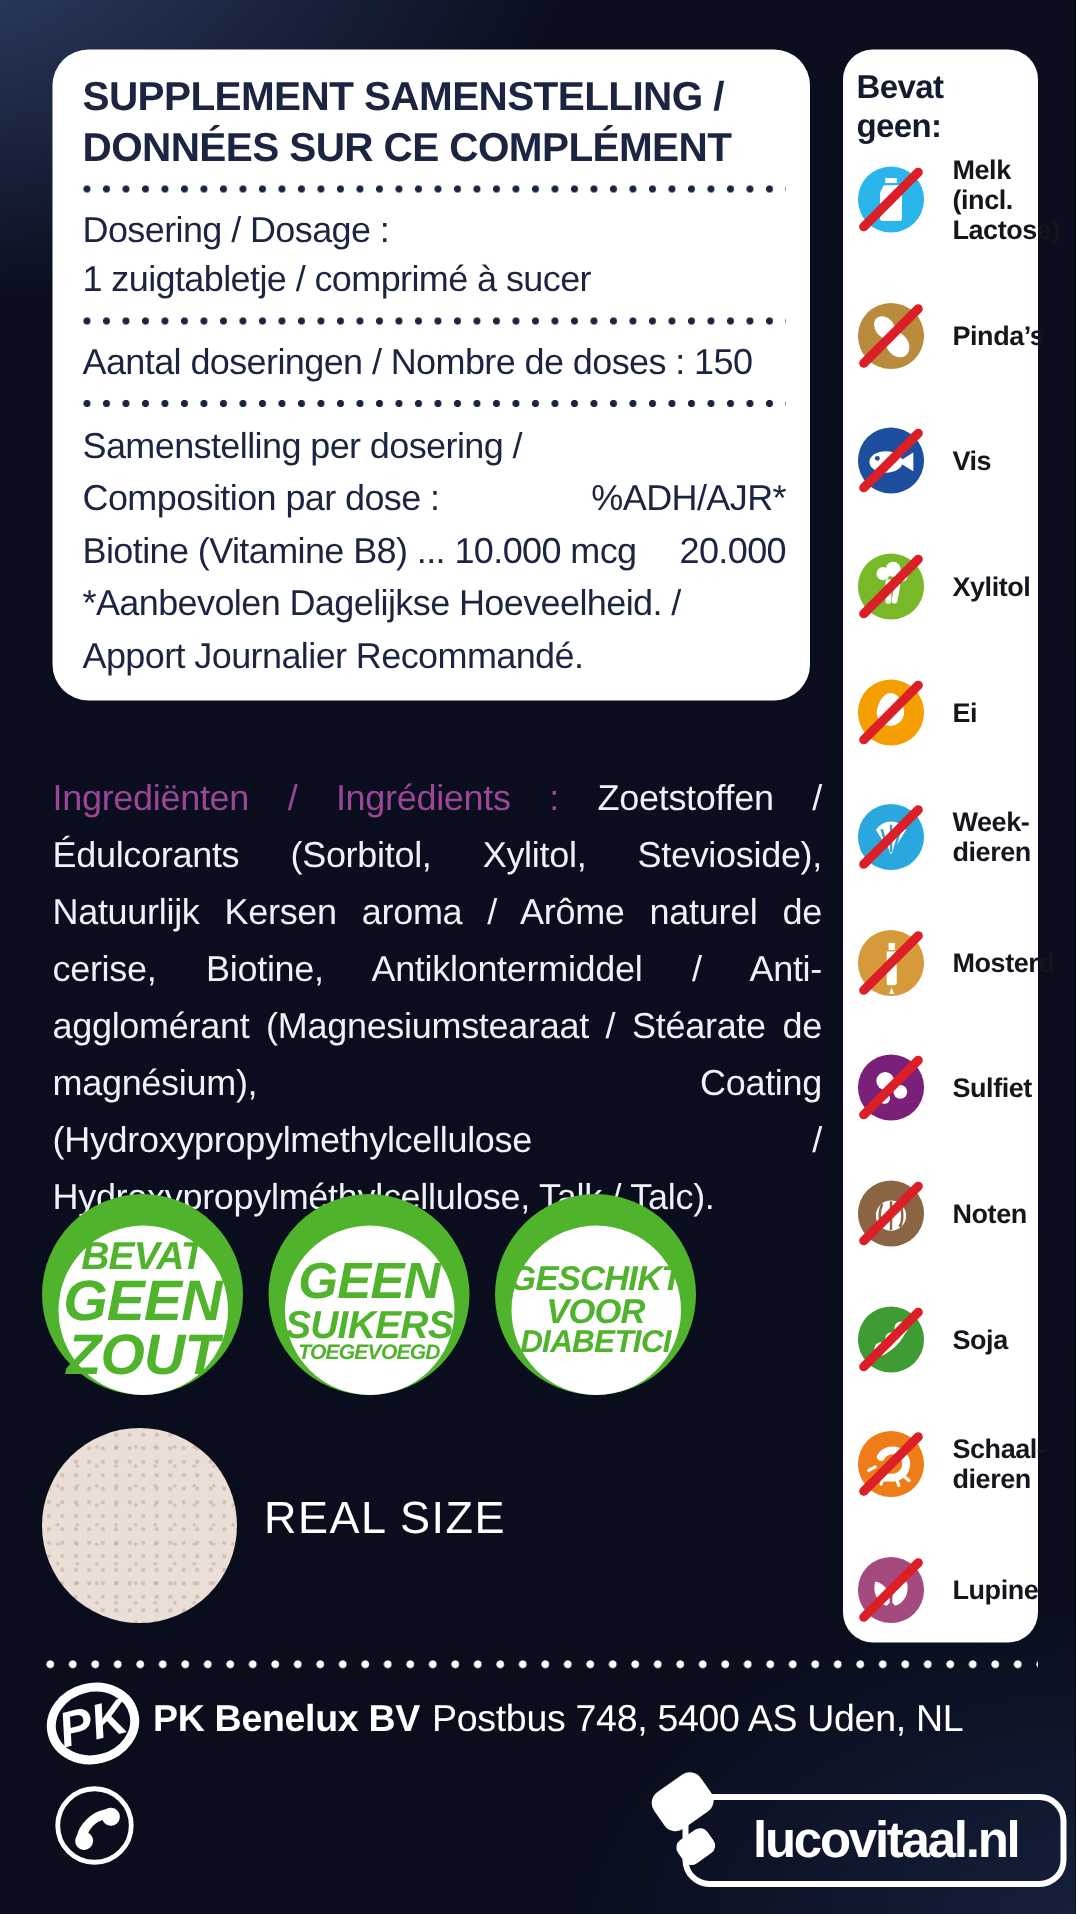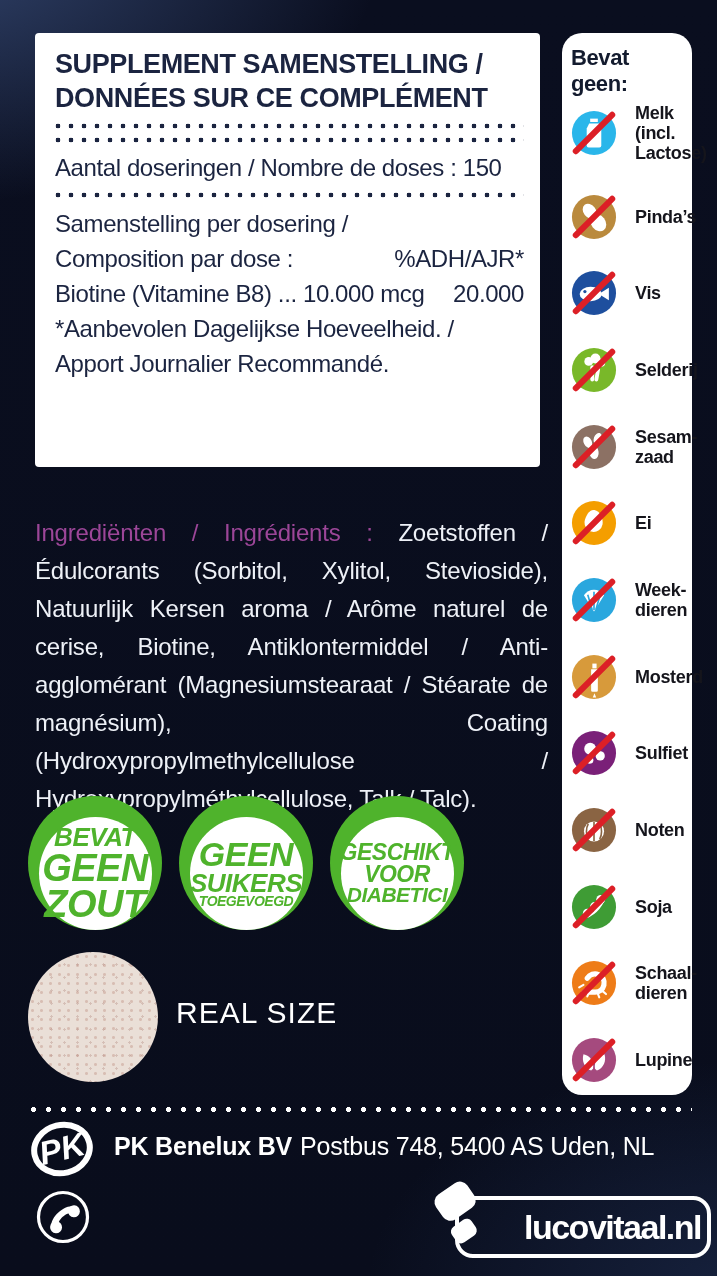--- a/index.html
+++ b/index.html
@@ -6,21 +6,21 @@
   .stage{
     position:relative;width:717px;height:1276px;overflow:hidden;
     font-family:"Liberation Sans", sans-serif;
     background:
       radial-gradient(820px 460px at -70px -50px, rgba(82,112,172,.55), rgba(82,112,172,0) 55%),
       radial-gradient(620px 380px at 103% 101%, rgba(52,80,138,.30), rgba(52,80,138,0) 60%),
       linear-gradient(#0a0e1f,#090d1c);
   }
   .panel{position:absolute;background:#fff;}
   
-  #info-box{left:35px;top:33px;width:505px;height:434px;border-radius:4px;
+  #info-box{left:35px;top:33px;width:505px;height:434px;border-radius:24px;
     padding:14px 16px 0 20px;box-sizing:border-box;color:#1b2440;}
   .ib-title{font-size:27px;font-weight:700;line-height:34px;letter-spacing:-.4px;}
   .dots{height:6px;margin:8px 0;background-image:radial-gradient(circle at 3px 3px,#1b2440 2.2px,transparent 2.6px);
     background-size:13px 6px;background-repeat:repeat-x;background-position:left center;}
   .ib-text{font-size:24px;line-height:33px;letter-spacing:-.4px;}
   .ib-comp{font-size:24px;line-height:35px;letter-spacing:-.4px;}
   .row-flex{display:flex;justify-content:space-between;}
   
   #ingredients{position:absolute;left:35px;top:490px;width:513px;color:#eef1f7;
     font-size:24px;line-height:38px;text-align:justify;letter-spacing:-.2px;}
@@ -47,46 +47,50 @@
   #allergen-list{flex:1;display:flex;flex-direction:column;justify-content:space-between;padding-top:6px;}
   .al-row{display:flex;align-items:center;gap:18px;}
   .al-icon{flex:0 0 46px;}
   .al-icon svg{width:46px;height:46px;display:block;}
   .al-label{font-size:18px;line-height:20px;font-weight:600;color:#15151c;white-space:pre-line;letter-spacing:-.3px;}
   
   #footer-dots{position:absolute;left:30px;top:1106px;width:662px;height:7px;
     background-image:radial-gradient(circle at 3.5px 3.5px,#fff 2.4px,transparent 2.8px);
     background-size:15px 7px;background-repeat:repeat-x;}
   #pk-logo{position:absolute;left:30px;top:1120px;width:64px;height:60px;}
-  #company-line{position:absolute;left:114px;top:1132px;font-size:25px;color:#fff;white-space:nowrap;letter-spacing:-.2px;}
+  #company-line{position:absolute;left:102px;top:1132px;font-size:25px;color:#fff;white-space:nowrap;letter-spacing:-.2px;}
   #company-line .b{font-weight:800;margin-right:8px;}
   #phone-icon{position:absolute;left:34px;top:1188px;width:58px;height:58px;}
   #phone-lines{position:absolute;left:102px;top:1182px;color:#fff;}
   .ph-row{display:flex;align-items:baseline;height:42px;}
   .ph-label{font-weight:800;font-size:33px;width:62px;letter-spacing:-1px;}
   .ph-num{font-weight:700;font-size:33px;letter-spacing:-.5px;}
   #luco-logo{position:absolute;left:455px;top:1196px;width:256px;height:62px;border:4px solid #fff;
-    border-radius:18px;box-sizing:border-box;display:flex;align-items:center;justify-content:flex-end;padding-right:6px;}
+    border-radius:18px;box-sizing:border-box;display:flex;align-items:center;justify-content:flex-end;padding-right:28px;}
   .luco-text{font-size:34px;font-weight:800;color:#fff;letter-spacing:-1.5px;}
   .luco-pill{position:absolute;left:-16px;top:-16px;transform:rotate(-35deg);
     display:flex;flex-direction:column;gap:5px;align-items:flex-start;}
   .luco-pill .p1{width:38px;height:30px;border-radius:9px;background:#fff;}
   .luco-pill .p2{width:24px;height:19px;border-radius:6px;background:#fff;margin-left:-3px;}
 </style>
 </head>
 <body>
 
 <div class="stage">
 
   <div class="panel" id="info-box">
     <div class="ib-title">
       <div>SUPPLEMENT SAMENSTELLING /</div>
       <div>DONNÉES SUR CE COMPLÉMENT</div>
     </div>
     <div class="dots"></div>
+    <div class="ib-text">
+      <div>Dosering / Dosage :</div>
+      <div>1 zuigtabletje / comprimé à sucer</div>
+    </div>
     <div class="dots"></div>
     <div class="ib-text">Aantal doseringen / Nombre de doses : 150</div>
     <div class="dots"></div>
     <div class="ib-comp">
       <div>Samenstelling per dosering /</div>
       <div class="row-flex">
         <span>Composition par dose :</span>
         <span>%ADH/AJR*</span>
       </div>
       <div class="row-flex">
@@ -179,36 +183,21 @@
               <g fill="#fff">
                 <rect x="20.2" y="19" width="4" height="17" rx="2"></rect>
                 <rect x="25.5" y="21" width="4" height="15" rx="2" transform="rotate(10 27.5 28)"></rect>
                 <circle cx="18.5" cy="15" r="4.6"></circle>
                 <circle cx="25.5" cy="12" r="5.2"></circle>
                 <circle cx="31.5" cy="16.5" r="4.2"></circle>
               </g>
               <rect x="-6" y="20.8" width="60" height="6.4" rx="3.2" fill="#dc1f26" transform="rotate(-45 24 24)"></rect>
             </svg>
           </span>
-          <span class="al-label">Selderij</span>
-        </div>
-        <div class="al-row">
-          <span class="al-icon">
-            <svg viewBox="0 0 48 48">
-              <circle cx="24" cy="24" r="23" fill="#8c7164"></circle>
-              <g fill="#fff">
-                <ellipse cx="17.5" cy="19" rx="4.2" ry="6.3" transform="rotate(-28 17.5 19)"></ellipse>
-                <ellipse cx="28" cy="15.5" rx="4.2" ry="6.3" transform="rotate(18 28 15.5)"></ellipse>
-                <ellipse cx="24" cy="29.5" rx="4.8" ry="7" transform="rotate(-8 24 29.5)"></ellipse>
-              </g>
-              <rect x="-6" y="20.8" width="60" height="6.4" rx="3.2" fill="#dc1f26" transform="rotate(-45 24 24)"></rect>
-            </svg>
-          </span>
-          <span class="al-label">Sesam-
-zaad</span>
+          <span class="al-label">Xylitol</span>
         </div>
         <div class="al-row">
           <span class="al-icon">
             <svg viewBox="0 0 48 48">
               <circle cx="24" cy="24" r="23" fill="#f49e00"></circle>
               <g fill="#fff">
                 <path d="M24.5 10.5c5.8 1.2 9.3 8.6 8.4 15a9.5 9.5 0 0 1-18.8-2.6C15 16.5 19.5 9.5 24.5 10.5z"></path>
               </g>
               <rect x="-6" y="20.8" width="60" height="6.4" rx="3.2" fill="#dc1f26" transform="rotate(-45 24 24)"></rect>
             </svg>

